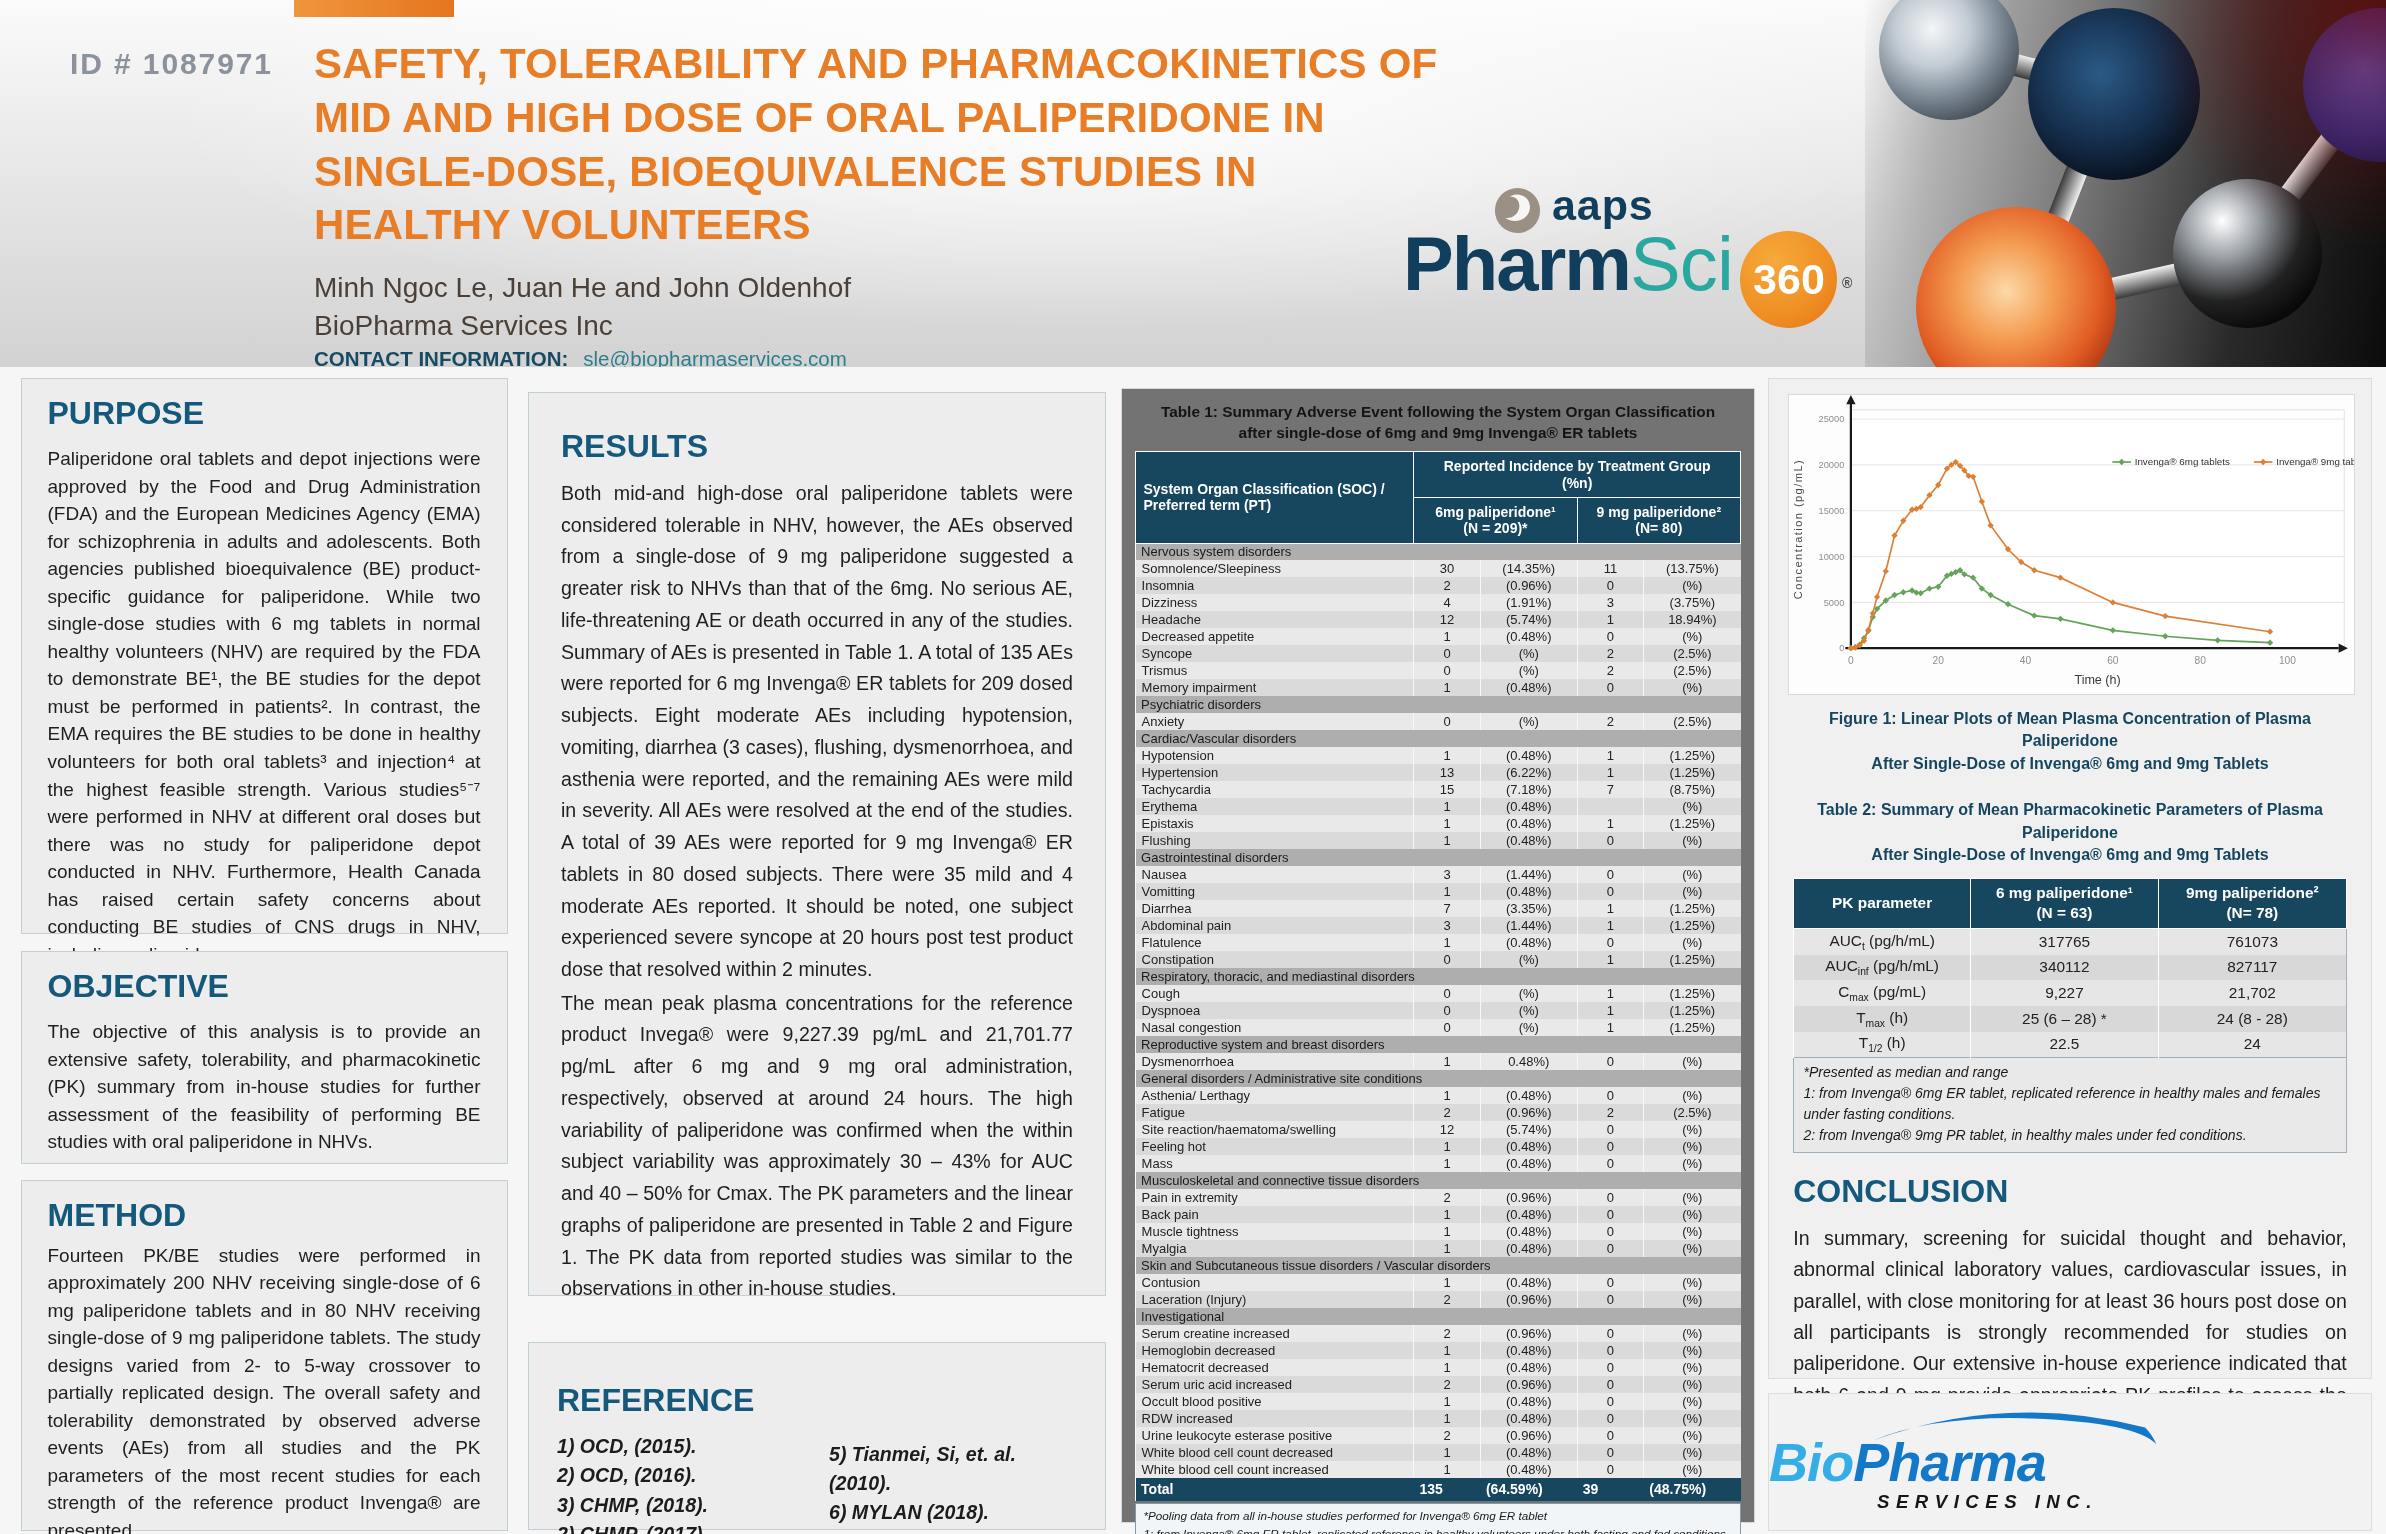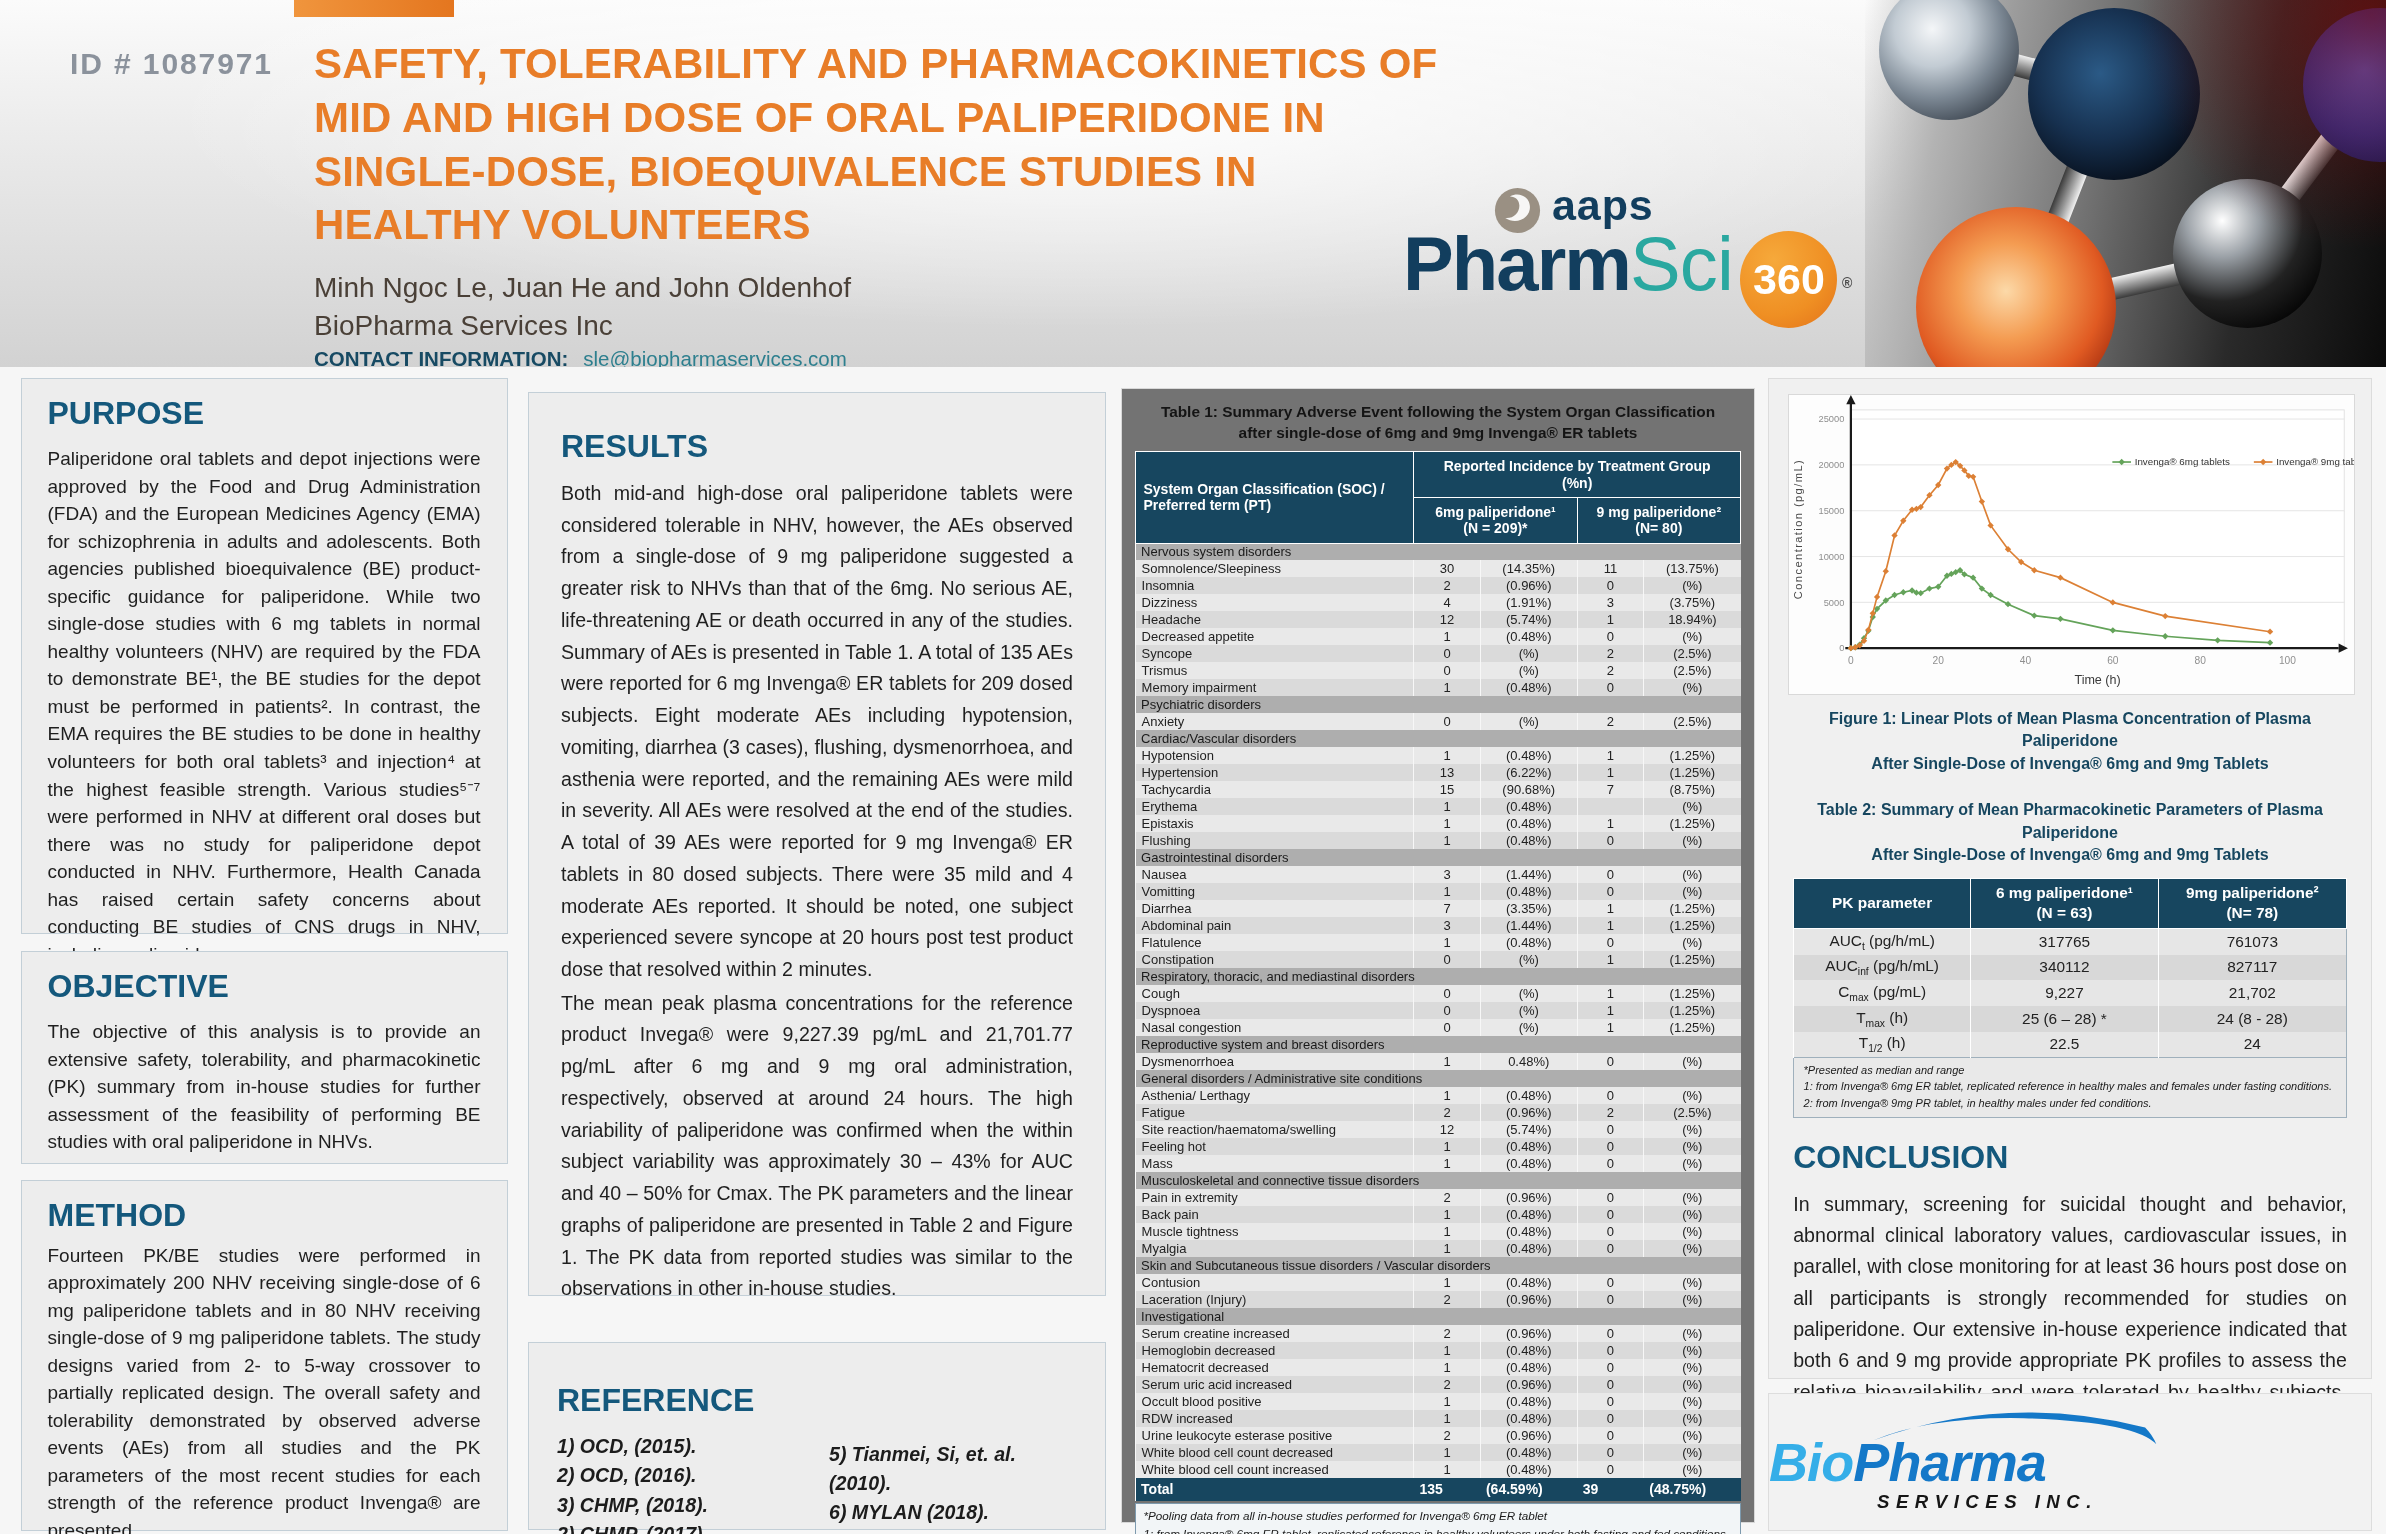--- a/index.html
+++ b/index.html
@@ -98,21 +98,21 @@
   .figure-card { background:#fdfdfd; border:0.9px solid #d9d9d9; width:567px; margin:0 auto; }
   .figure-caption { margin-top:13px; text-align:center; font-weight:700; font-size:16px; color:#16465f; line-height:1.4; }
   .table2-title { margin-top:24px; text-align:center; font-weight:700; font-size:16px; color:#16465f; line-height:1.4; }
   table.t2 { width:98%; margin:11.2px auto 0; border-collapse:collapse; background:#fff; border:0.9px solid #9fb0bc; }
   table.t2 th { background:#17465f; color:#fff; font-size:15.4px; font-weight:700; border:0.9px solid #fff; padding:4.7px 5.6px; line-height:1.3; }
   table.t2 td { font-size:15.4px; text-align:center; padding:2.8px 5.6px; color:#222; border-left:0.9px solid #fff; }
   table.t2 tr.even td { background:#e6e6e6; }
   table.t2 tr.odd td { background:#d8d8d8; }
   table.t2 sub { font-size:10.3px; }
   .t2-footnotes { width:98%; margin:0 auto; background:#e9e9e9; border:0.9px solid #9fb0bc; border-top:none; padding:3.7px 9.3px 5.6px; }
-  .t2-footnote { font-size:11px; font-style:italic; color:#1a1a1a; line-height:1.5; }
+  .t2-footnote { font-size:14px; font-style:italic; color:#1a1a1a; line-height:1.5; }
   .conclusion-block { margin-top:20.5px; padding:0 5.6px; }
   .conclusion-block .body-text { font-size:19.6px; line-height:1.6; }
   
   .logo-panel { left:1768px; top:1393px; width:604px; height:138px; background:#f2f2f2;
     border:0.9px solid #dddddd; position:absolute; display:flex; align-items:center; justify-content:flex-start; }
   .bp-logo { position:relative; width:410px; height:103px; }
   .bp-swoosh { position:absolute; right:15px; top:-3.7px; }
   .bp-text { position:absolute; left:0; top:20.5px; font-style:italic; font-weight:700; font-size:54px; letter-spacing:-0.9px; white-space:nowrap; }
   .bp-bio { color:#35aee8; }
   .bp-pharma { color:#1478c8; }
@@ -325,21 +325,21 @@
           <tr class="t1-row stripe-b">
             <td class="t1-label">Hypertension</td>
             <td class="t1-n">13</td>
             <td class="t1-p">(6.22%)</td>
             <td class="t1-n">1</td>
             <td class="t1-p">(1.25%)</td>
           </tr>
           <tr class="t1-row stripe-a">
             <td class="t1-label">Tachycardia</td>
             <td class="t1-n">15</td>
-            <td class="t1-p">(90.68%)</td>
+            <td class="t1-p">(7.18%)</td>
             <td class="t1-n">7</td>
             <td class="t1-p">(8.75%)</td>
           </tr>
           <tr class="t1-row stripe-b">
             <td class="t1-label">Erythema</td>
             <td class="t1-n">1</td>
             <td class="t1-p">(0.48%)</td>
             <td class="t1-n"></td>
             <td class="t1-p">(%)</td>
           </tr>

